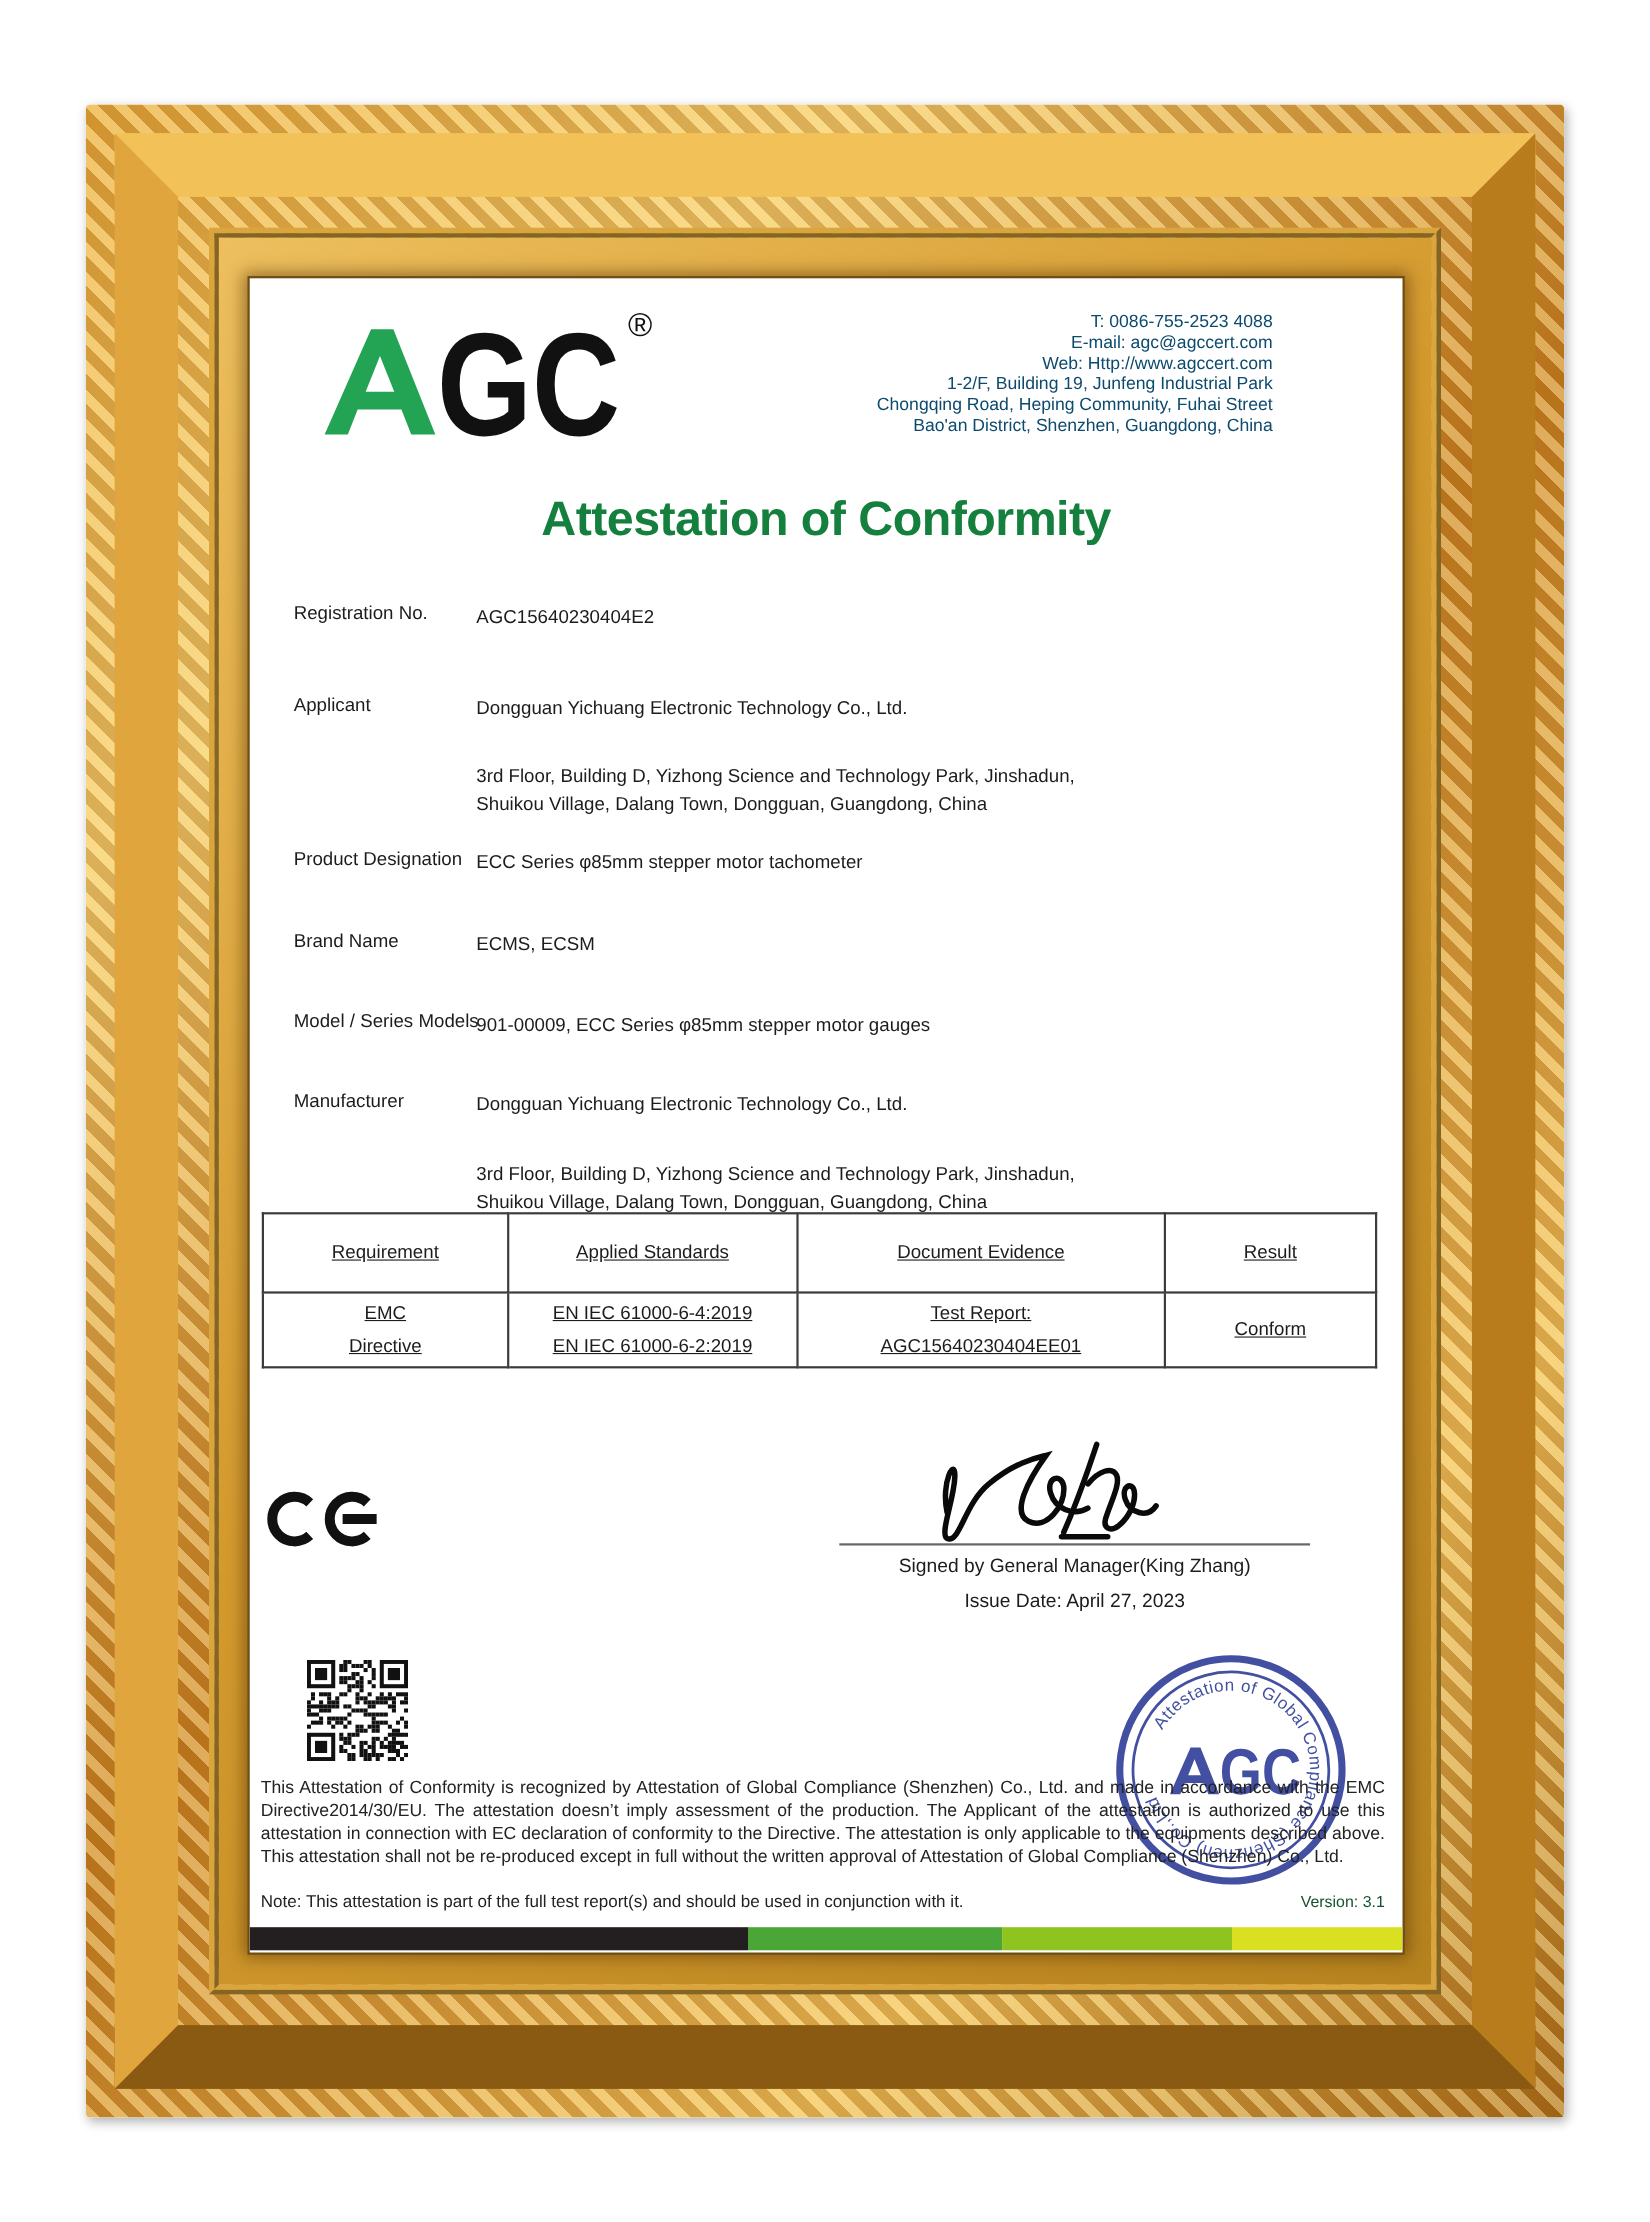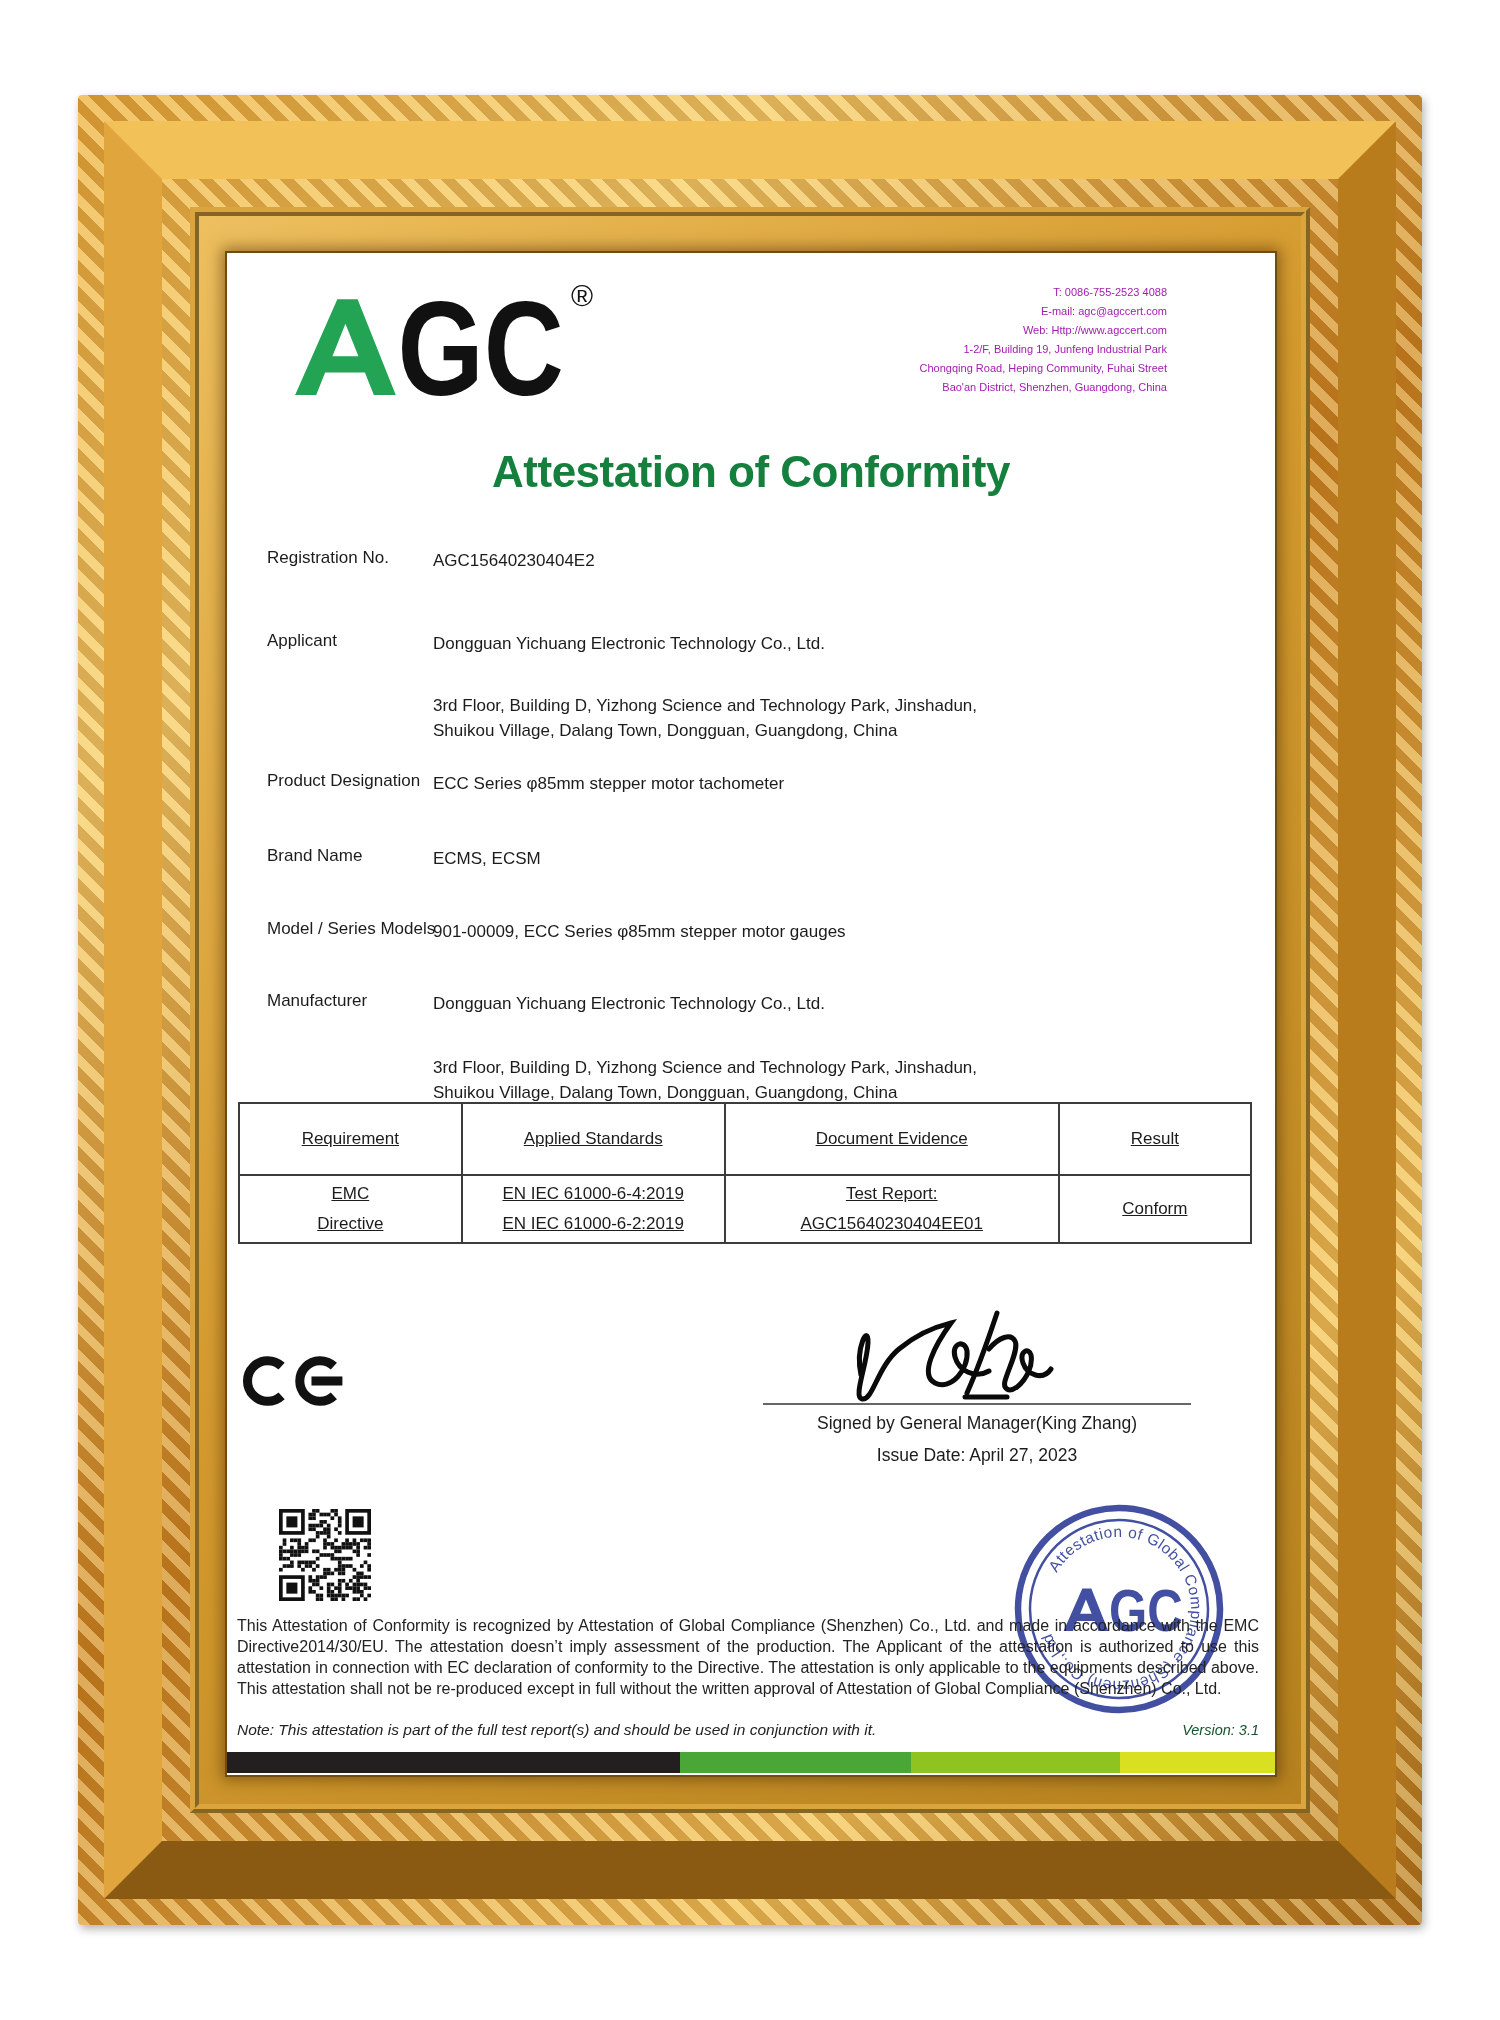--- a/index.html
+++ b/index.html
@@ -36,22 +36,22 @@
     background:#fff;
     box-shadow:0 0 0 2px #6f4c10, 0 0 14px 5px rgba(80,45,5,.55);
     overflow:hidden;
   }
   .abs{ position:absolute; }
   
   .logo-svg{ left:60px; top:38px; width:280px; height:110px; }
   .reg-mark{ left:344px; top:26px; font-size:30px; color:#111; }
   
   .contact{
-    right:108px; top:30px; text-align:right;
-    font-size:11px; line-height:19px; color:#a21caf; white-space:pre-line;
+    right:118px; top:30px; text-align:right;
+    font-size:16px; line-height:19px; color:#0c4a6e; white-space:pre-line;
   }
   
   .title{
     left:0; top:194px; width:100%; text-align:center;
     font-size:44px; font-weight:bold; letter-spacing:-.5px; color:#15803d;
   }
   
   .frow{ left:40px; right:30px; }
   .frow .flabel{ position:absolute; left:0; width:170px; font-size:17px; color:#1c1c1c; }
   .frow .fvalue{ position:absolute; left:166px; right:0; font-size:17px; color:#1c1c1c; white-space:pre-line; line-height:25px; }
@@ -77,21 +77,21 @@
   .issue-date{ left:486px; top:1192px; width:528px; text-align:center; font-size:17.5px; }
   
   .qr-svg{ left:52px; top:1256px; width:92px; height:92px; }
   
   .stamp-svg{ left:786px; top:1250px; width:212px; height:212px; opacity:.9; mix-blend-mode:multiply; }
   
   .legal{
     left:10px; top:1362px; width:1022px;
     font-size:16px; line-height:21px; text-align:justify; color:#222;
   }
-  .note-row{ left:10px; top:1468px; width:1022px; display:flex; justify-content:space-between; align-items:baseline;font-style:italic; }
+  .note-row{ left:10px; top:1468px; width:1022px; display:flex; justify-content:space-between; align-items:baseline; }
   .note{ font-size:15.5px; color:#222; }
   .version{ font-size:14.5px; color:#14532d; }
   
   .cbar{ left:0; top:1499px; width:1048px; height:21px; display:flex; }
   .cbar .s1{ width:43.2%; background:#231f20; }
   .cbar .s2{ width:22.1%; background:#4aa637; }
   .cbar .s3{ width:19.9%; background:#8fc31f; }
   .cbar .s4{ width:14.8%; background:#d9e021; }
 </style>
 </head>

